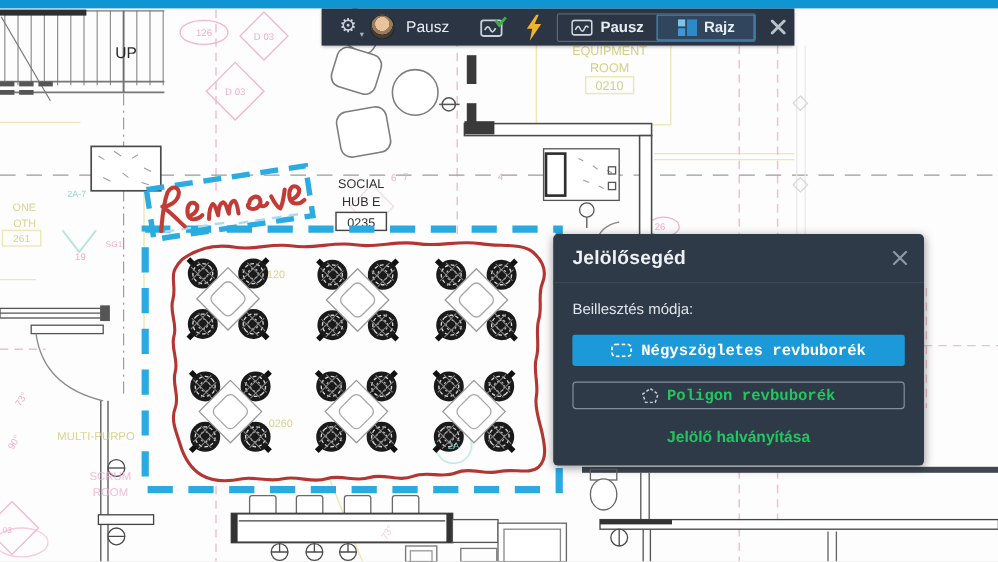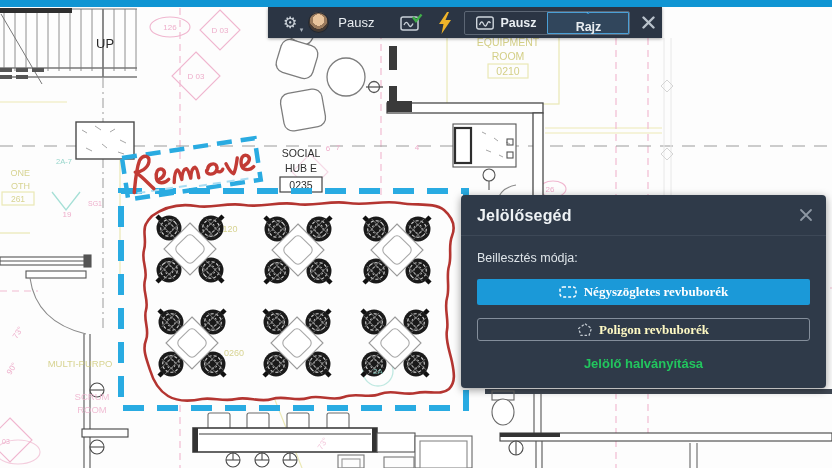--- a/index.html
+++ b/index.html
@@ -13,36 +13,36 @@
   .tb-gear{margin-left:15px;color:#ccd3da;font-size:16px;line-height:1;position:relative;cursor:pointer;}
   .tb-gear .caret{position:absolute;right:-6px;bottom:-2px;font-size:7px;color:#aab3bd;}
   .tb-avatar{margin-left:11px;width:21px;height:21px;border-radius:50%;flex:0 0 auto;cursor:pointer;
     background:radial-gradient(circle at 50% 38%,#e8c49c 0 34%,#9a7a5c 35% 52%,#463a31 53% 100%);
     box-shadow:0 0 0 1px #1f2835 inset;}
   .tb-name{margin-left:9px;color:#e9edf1;font-size:13px;}
   .tb-ic{display:flex;align-items:center;justify-content:center;cursor:pointer;}
   #seg{margin-left:12px;display:flex;width:166px;height:24px;border:1px solid #5c6674;border-radius:2px;box-sizing:border-box;}
   .seg-btn{flex:1;display:flex;align-items:center;justify-content:center;gap:6px;background:transparent;border:none;
     color:#e8edf1;font-size:12.5px;font-weight:600;font-family:inherit;cursor:pointer;padding:0;}
-  .seg-btn.sel{background:#31465c;box-shadow:0 0 0 1px #4a9fd6 inset;border-radius:1px;flex-direction:column;}
+  .seg-btn.sel{background:#31465c;box-shadow:0 0 0 1px #4a9fd6 inset;border-radius:1px;}
   .tb-close{margin-left:12px;cursor:pointer;display:flex;align-items:center;}
 
   
-  #panel{position:absolute;left:461px;top:195px;width:365px;height:193px;background:#2f3a49;border-radius:4px;
+  #panel{position:absolute;left:461px;top:195px;width:309px;height:193px;background:#2f3a49;border-radius:4px;
     z-index:4;box-shadow:0 2px 8px rgba(0,0,0,.4);box-sizing:border-box;color:#eef2f5;}
   #panel-header{position:relative;padding:12px 16px 10px;}
   #panel-title{font-size:16px;font-weight:700;letter-spacing:.2px;}
   #panel-close{position:absolute;right:13px;top:13px;cursor:pointer;line-height:0;}
   #panel-divider{border:none;border-top:1px solid #3d4857;margin:0;}
   #panel-body{padding:11px 16px 0;}
   #insert-label{font-size:12.5px;font-weight:400;color:#dfe5ea;margin:4px 0 14px;}
-  .pbtn{width:100%;display:flex;align-items:center;justify-content:center;gap:7px;font-family:Liberation Serif, serif;
+  .pbtn{width:100%;display:flex;align-items:center;justify-content:center;gap:7px;font-family:Liberation Mono, monospace;
     font-size:13px;font-weight:700;cursor:pointer;box-sizing:border-box;}
   #rect-bubble-btn{height:26px;border:none;border-radius:2px;background:#1b99d8;color:#fff;margin-bottom:13px;}
-  #poly-bubble-btn{height:23px;background:transparent;border:1px solid #848e9b;border-radius:3px;color:#fef9c3;margin-bottom:12px;}
+  #poly-bubble-btn{height:23px;background:transparent;border:1px solid #848e9b;border-radius:3px;color:#22c55e;margin-bottom:12px;}
   #fade-link{display:block;text-align:center;color:#22c55e;font-size:13px;font-weight:700;text-decoration:none;padding:3px 0;}
   svg text{font-family:"Liberation Sans",sans-serif;}
 </style>
 </head>
 <body>
 
 <div id="canvas">
 
 <svg id="plan-svg" width="832" height="468" viewBox="0 0 832 468">
   <defs>

